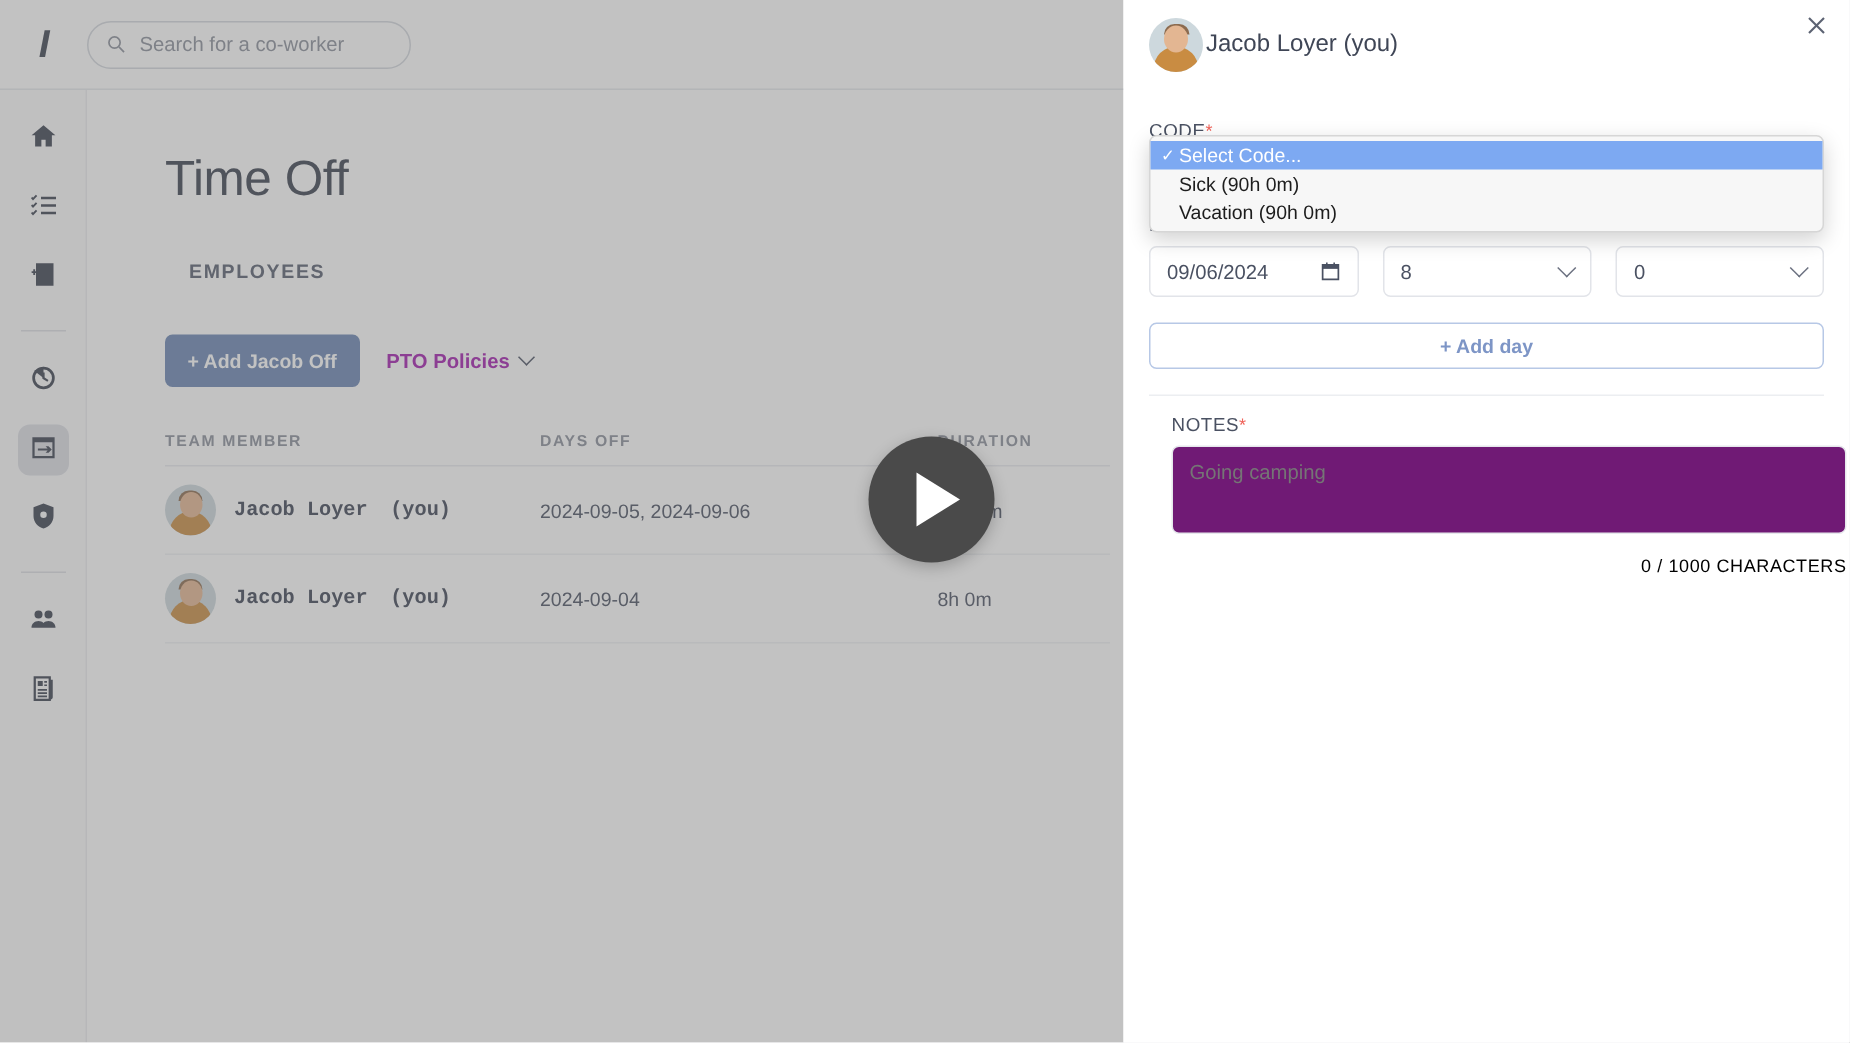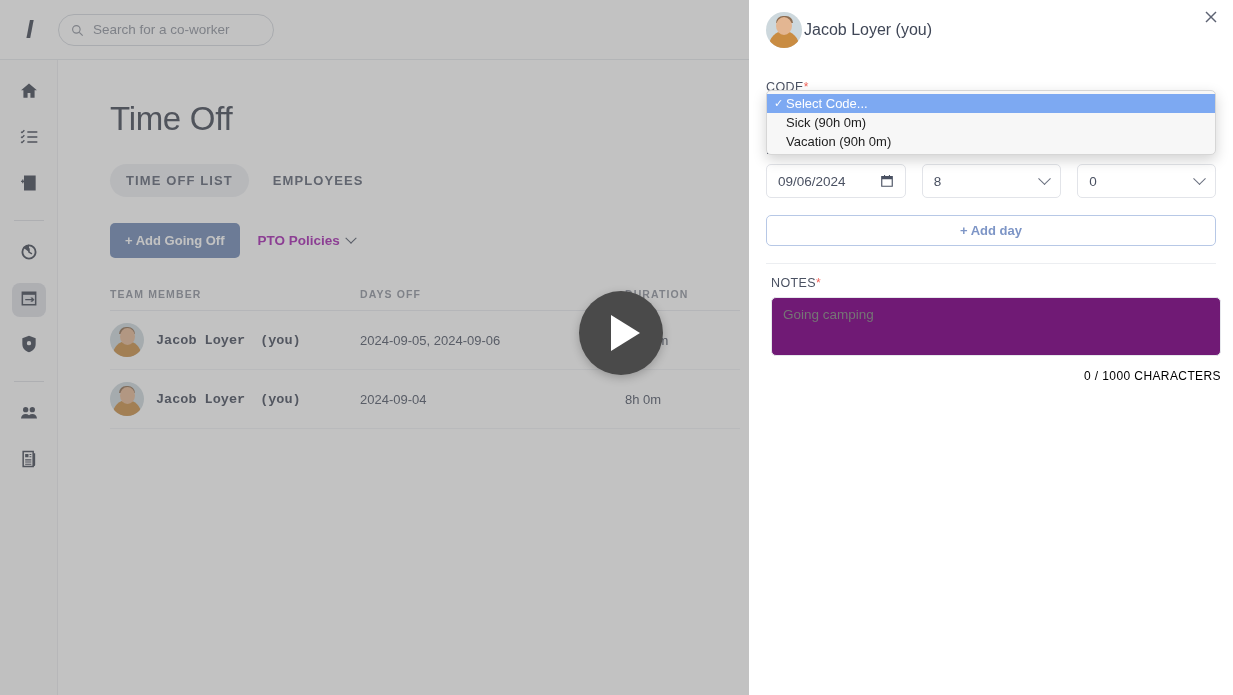--- a/index.html
+++ b/index.html
@@ -376,21 +376,21 @@
 
   #divider {
     position: absolute;
     left: 17px; top: 263px;
     width: 450px; height: 1px;
     background: #eceef1;
   }
 
   #notes-group {
     position: absolute;
-    left: 22px; top: 276px;
+    left: 32px; top: 276px;
     width: 450px;
   }
   #notes-area {
     width: 450px;
     height: 59px;
     border: 1px solid #e6e8ec;
     border-radius: 5px;
     padding: 9px 11px;
     font-size: 13.5px;
     color: #b4b8c0;
@@ -490,26 +490,25 @@
               <path d="M7.4 6h4v4h-4zM12.6 6h2.2v1.3h-2.2zM12.6 8.7h2.2V10h-2.2zM7.4 12.4h7.4v1.3H7.4zM7.4 15h7.4v1.3H7.4zM7.4 17.6h7.4v1.3H7.4zM17 5h2.4v14c0 1.2-1 2-2.4 2z"></path>
             </svg>
         </span>
       </div>
     </div>
 
     <div id="content">
       <div id="page-title">Time Off</div>
 
       <div id="tabs">
-        <div class="tab active">TIME OFF LIST</div>
         <div class="tab">EMPLOYEES</div>
       </div>
 
       <div id="actions">
-        <button id="add-time-off">+ Add Going Off</button>
+        <button id="add-time-off">+ Add Jacob Off</button>
         <div id="pto-policies">
           <span>PTO Policies</span>
           <span class="caret"></span>
         </div>
       </div>
 
       <div id="table">
         <div class="thead">
           <div class="th col-member">TEAM MEMBER</div>
           <div class="th col-days">DAYS OFF</div>

